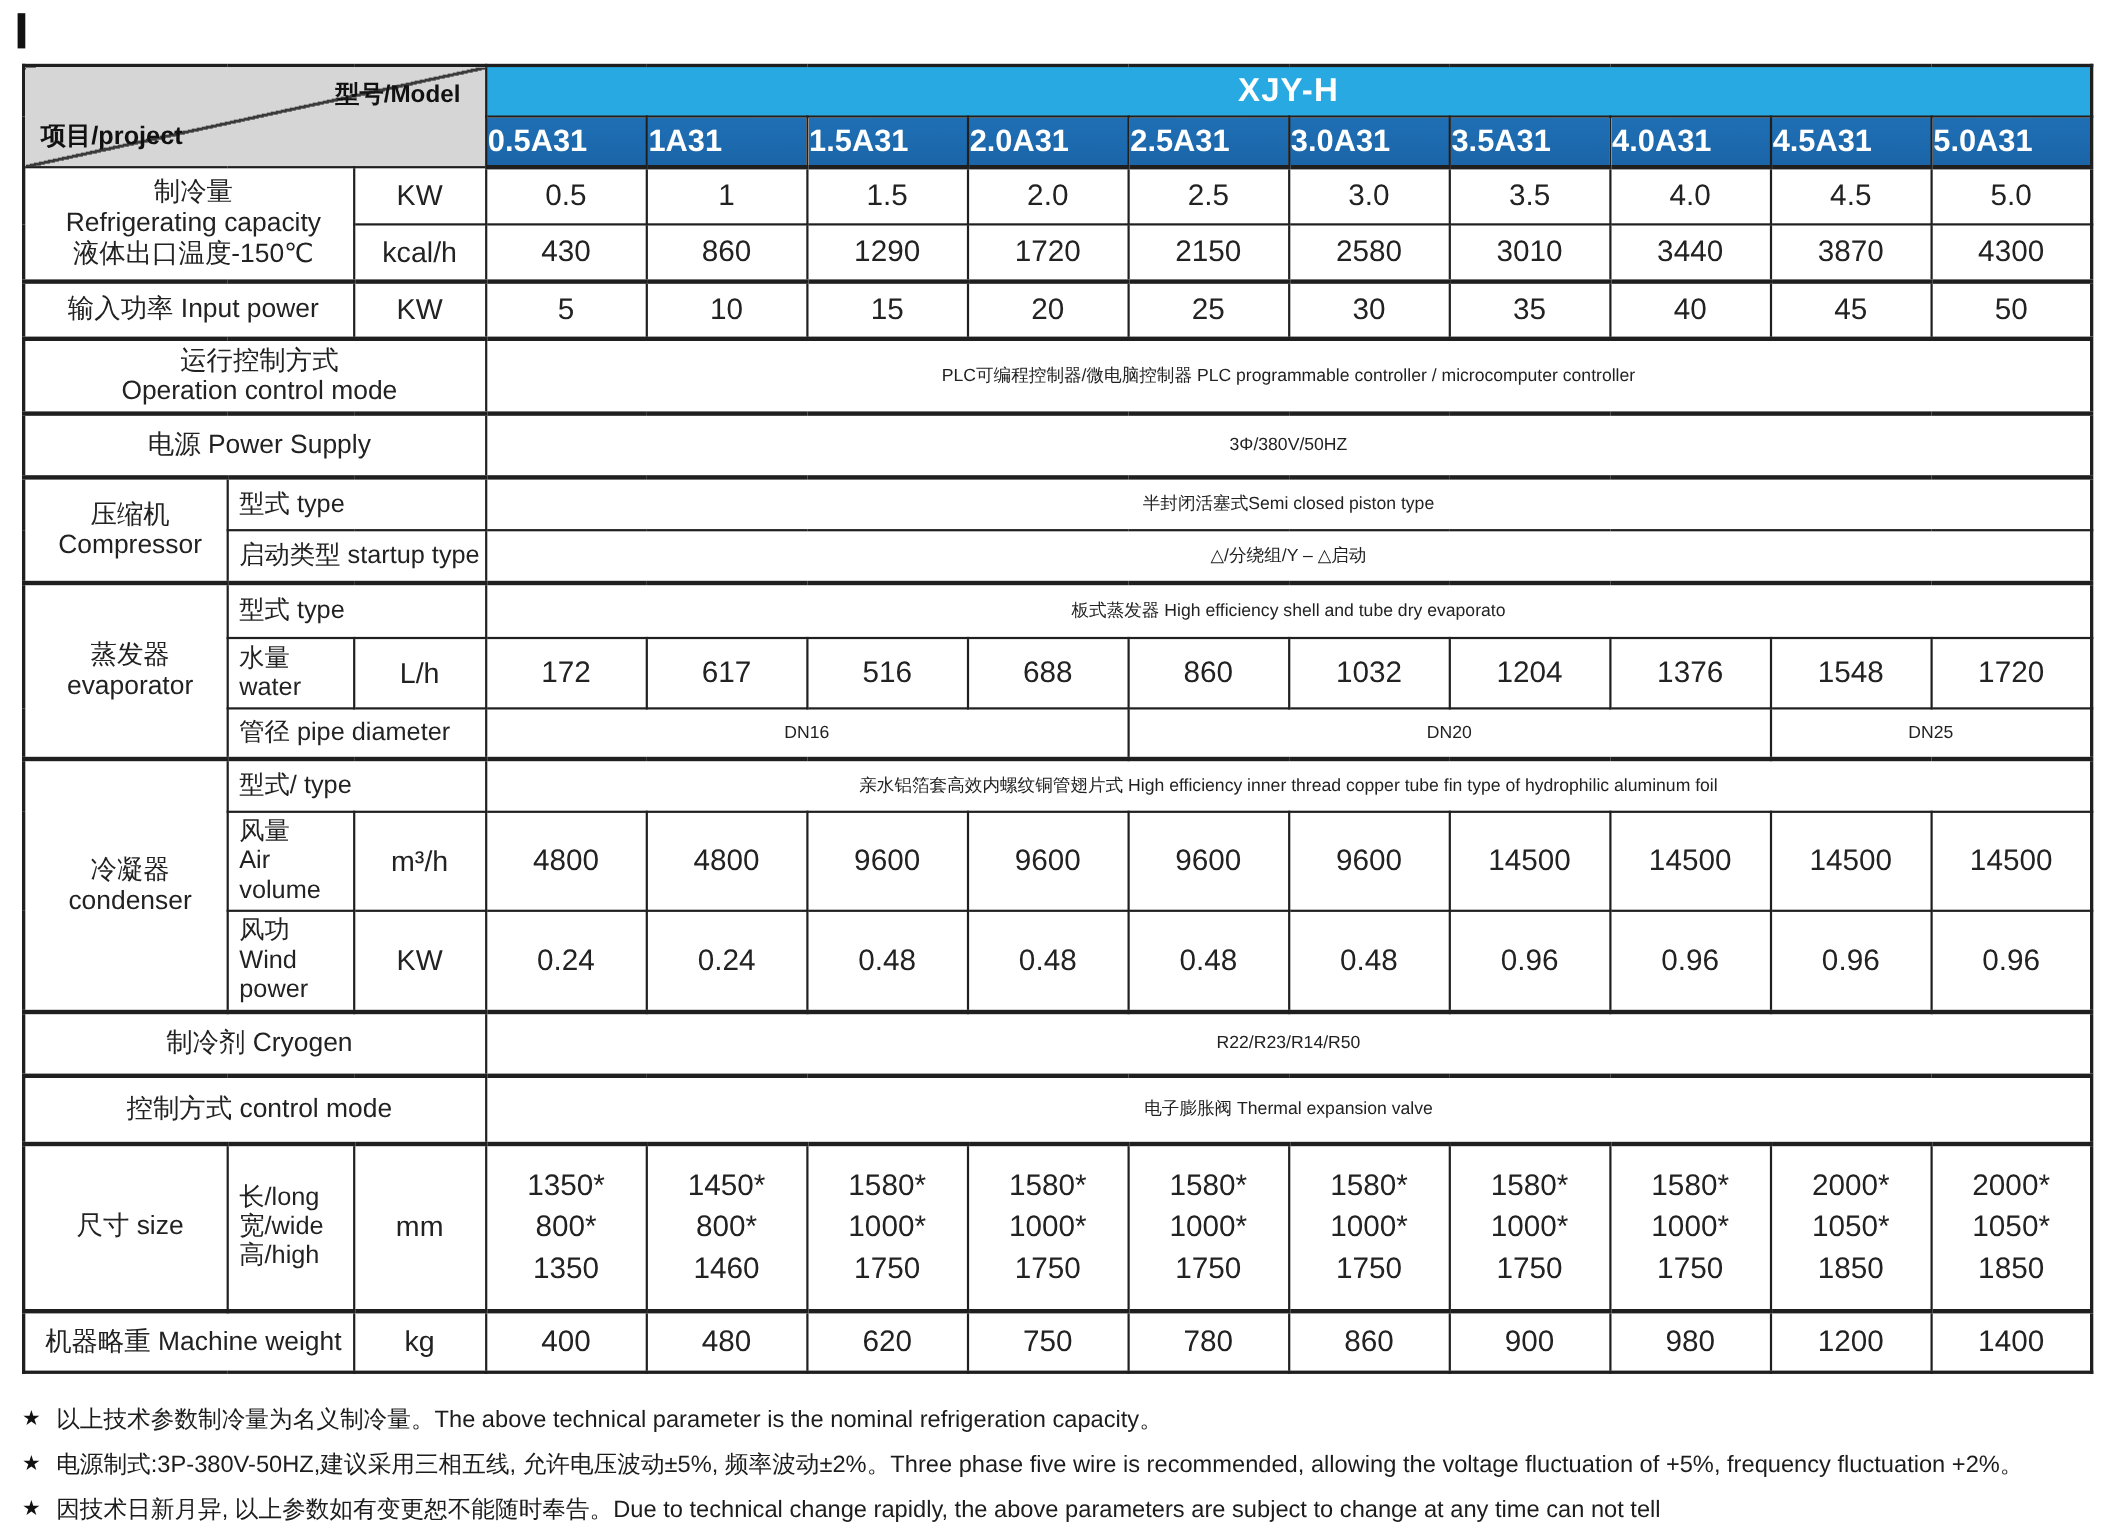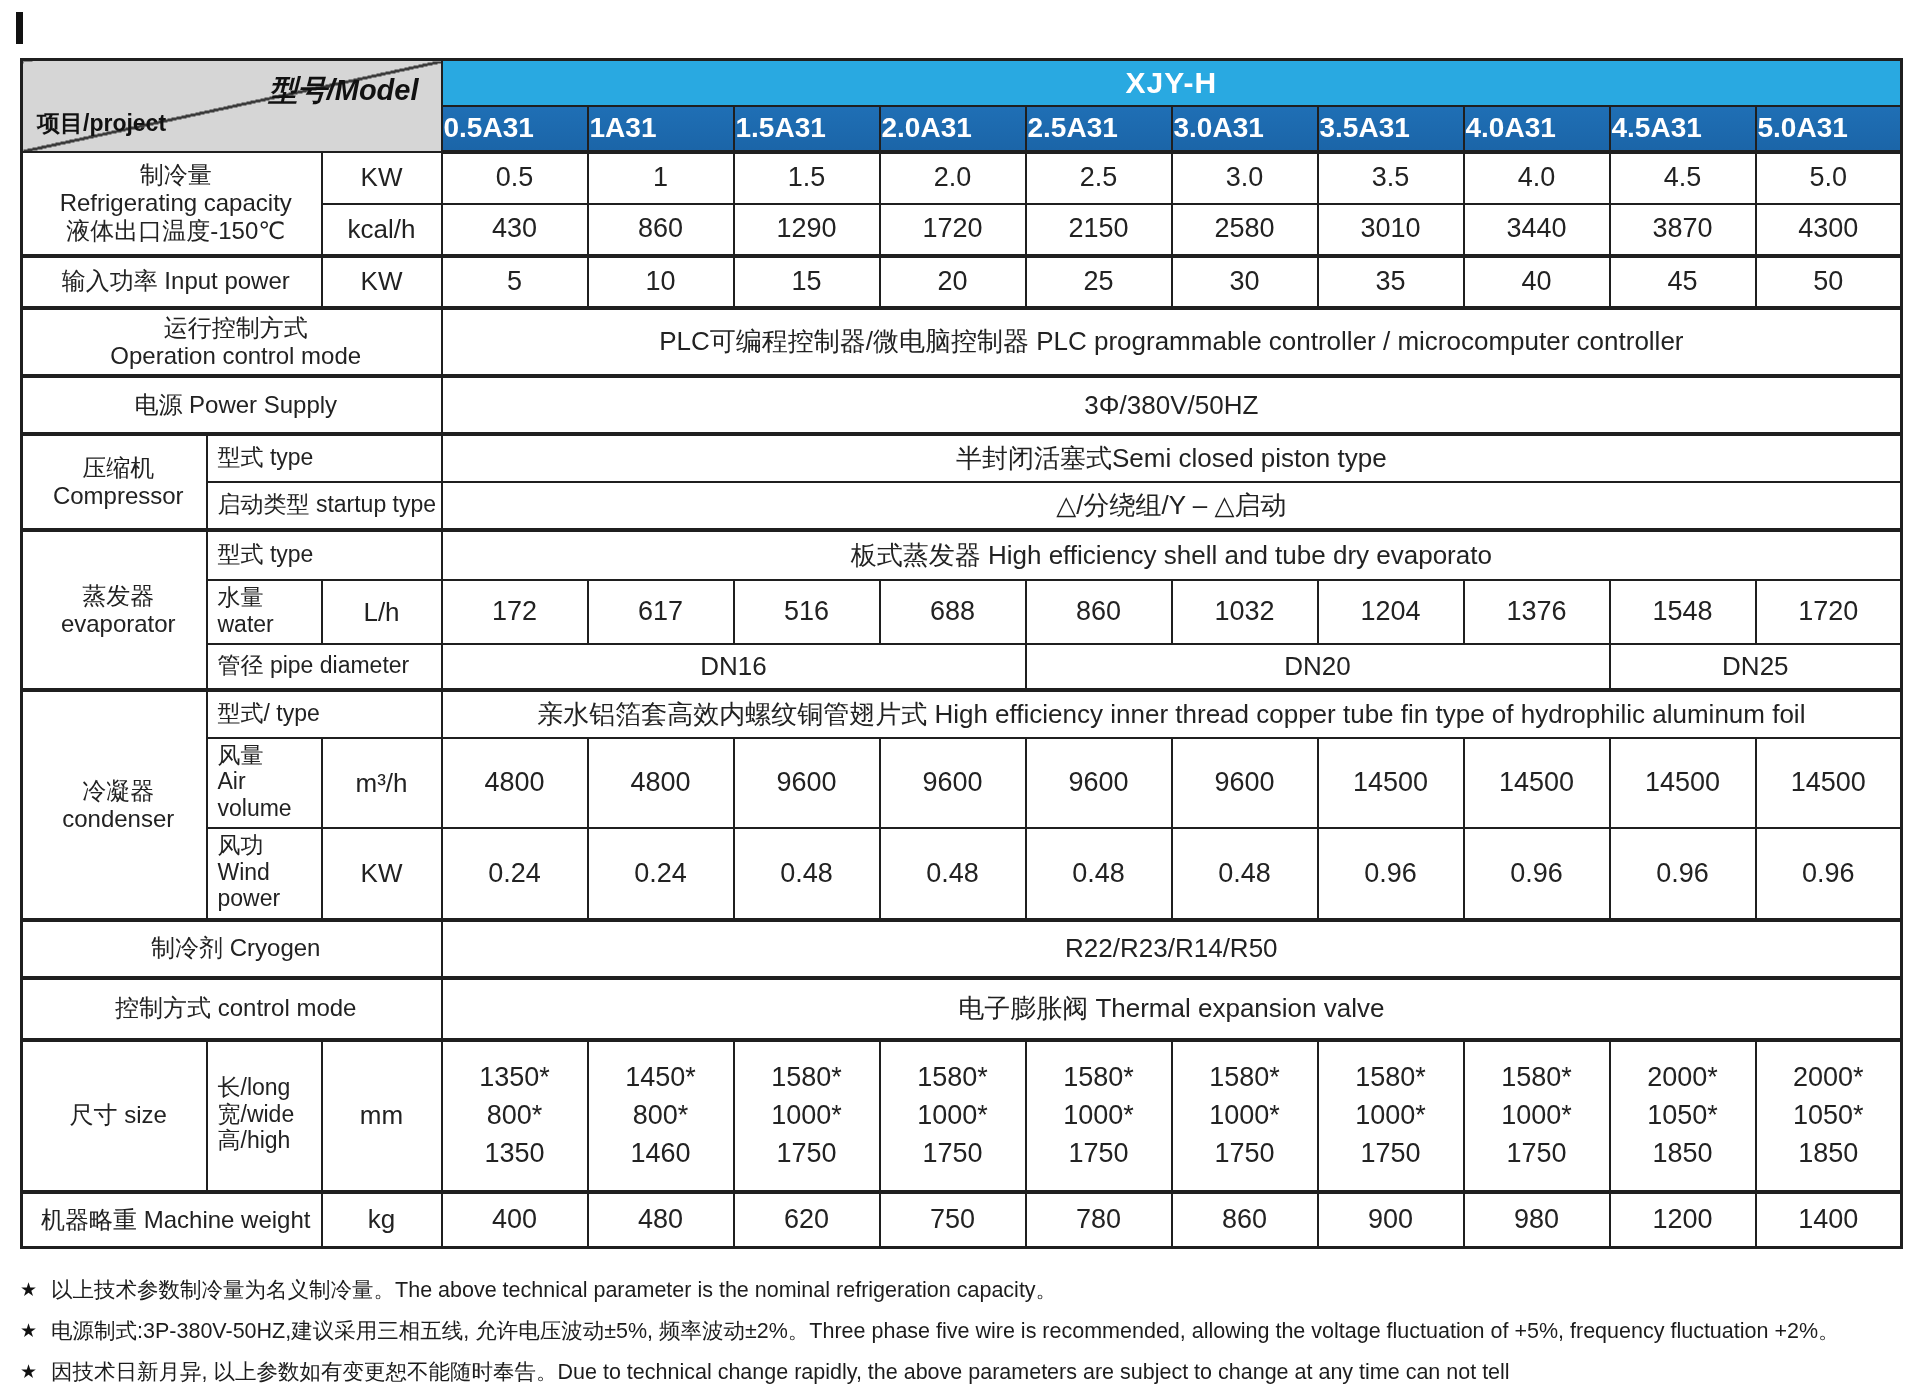--- a/index.html
+++ b/index.html
@@ -32,36 +32,36 @@
   td.corner{
     position:relative;padding:0;
     background:
       linear-gradient(to right bottom,
         transparent calc(50% - 1.5px),
         #3a3a3a calc(50% - 1.5px),
         #3a3a3a calc(50% + 1.5px),
         transparent calc(50% + 1.5px)),
       var(--corner);
   }
-  .corner-top{position:absolute;top:10px;right:22px;font-size:29px;font-weight:bold;color:#111;font-style:italic;}
+  .corner-top{position:absolute;top:10px;right:22px;font-size:22px;font-weight:bold;color:#111;}
   .corner-bottom{position:absolute;bottom:12px;left:14px;font-size:23px;font-weight:bold;color:#111;}
 
   td.brand{
     background:var(--brand);color:#fff;font-weight:bold;font-size:30px;
     text-align:center;letter-spacing:1px;
   }
   td.model{
     background:linear-gradient(to bottom, var(--model), #1b65a8);
     color:#fff;font-weight:bold;font-size:28px;
   }
   td.label{font-size:24px;text-align:center;padding:4px 6px 4px 14px;line-height:1.18;}
   td.sub{font-size:23px;text-align:left;padding:3px 4px 6px 10px;line-height:1.15;}
   td.unit{font-size:26px;text-align:center;}
   td.data{font-size:27px;text-align:center;line-height:1.4;}
-  td.merged{font-size:26px;text-align:center;}
+  td.merged{font-size:16px;text-align:center;}
 
   thead tr{height:46px;}
   tbody tr{height:52px;}
   [data-name="table-row-operation-control-mode"]{height:62px;}
   [data-name="table-row-power-supply"]{height:58px;}
   [data-name="table-row-compressor-type"],
   [data-name="table-row-compressor-startup"]{height:48px;}
   [data-name="table-row-evaporator-type"]{height:50px;}
   [data-name="table-row-evaporator-pipe-diameter"]{height:46px;}
   [data-name="table-row-condenser-type"]{height:48px;}

